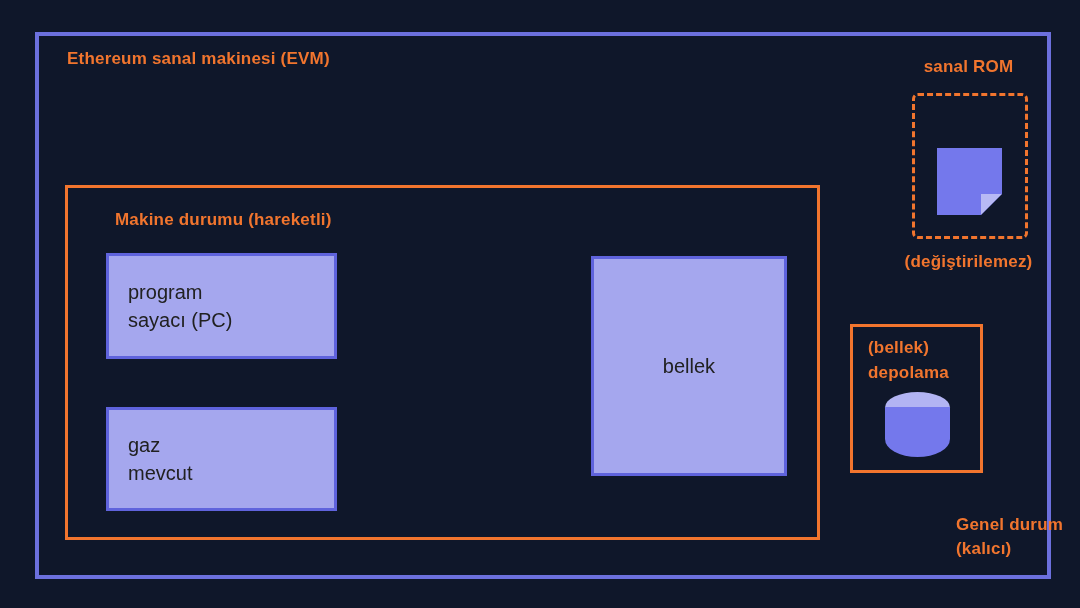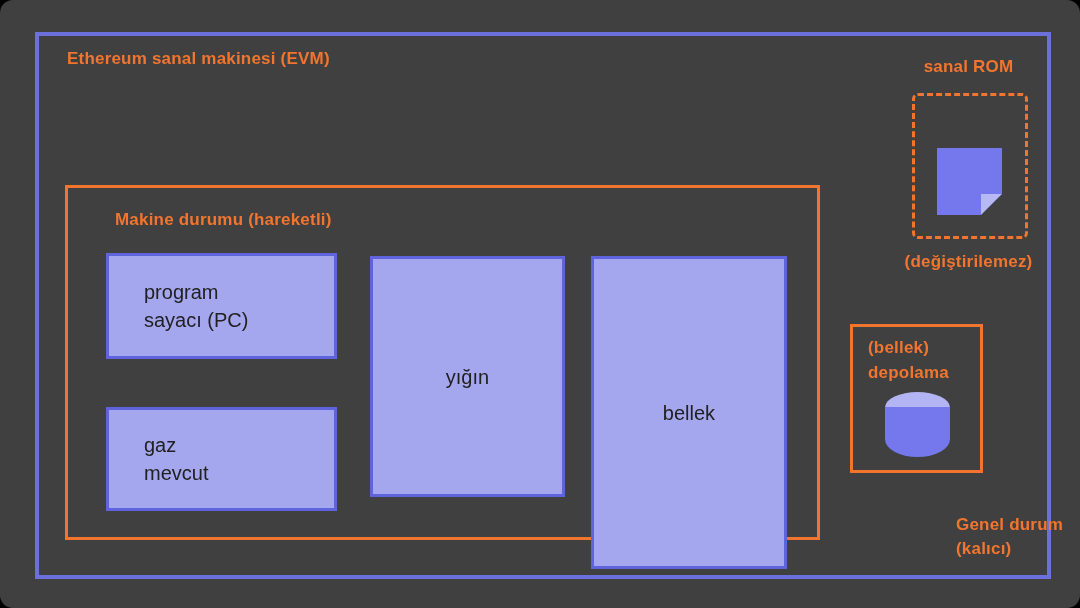--- a/index.html
+++ b/index.html
@@ -5,23 +5,22 @@
   html, body {
     margin: 0;
     padding: 0;
     background: #000000;
     font-family: "Liberation Sans", sans-serif;
   }
   .stage {
     position: relative;
     width: 1080px;
     height: 608px;
-    background: #404040;
+    background: #0f172a;
     overflow: hidden;
-    border-radius: 13px;
   }
   
   .evm-border {
     position: absolute;
     left: 35px; top: 32px;
     width: 1008px; height: 539px;
     border: 4px solid #6c70dd;
   }
   .orange-label {
     position: absolute;
@@ -47,26 +46,26 @@
     background: #a5a7ee;
     border: 3px solid #5f63dc;
     color: #212121;
     font-size: 20px;
     line-height: 28px;
     display: flex;
     align-items: center;
     box-sizing: border-box;
     white-space: pre-line;
   }
-  .pbox.left-text { justify-content: flex-start; padding-left: 35px; }
+  .pbox.left-text { justify-content: flex-start; padding-left: 19px; }
   .pbox.center-text { justify-content: center; text-align: center; }
   .pc-box     { left: 106px; top: 253px; width: 231px; height: 106px; }
   .gas-box    { left: 106px; top: 407px; width: 231px; height: 104px; }
   .stack-box  { left: 370px; top: 256px; width: 195px; height: 241px; }
-  .memory-box { left: 591px; top: 256px; width: 196px; height: 313px; }
+  .memory-box { left: 591px; top: 256px; width: 196px; height: 220px; }
   
   .rom-title  { left: 882px; top: 55px; width: 173px; text-align: center; }
   .rom-box {
     position: absolute;
     left: 912px; top: 93px;
     width: 110px; height: 140px;
     border: 3px dashed #f1752e;
     border-radius: 6px;
   }
   .evm-code-label { left: 912px; top: 112px; width: 116px; text-align: center; }
@@ -123,23 +122,20 @@
   <div class="pbox left-text pc-box">
     <span>program
 sayacı (PC)</span>
   </div>
 
   <div class="pbox left-text gas-box">
     <span>gaz
 mevcut</span>
   </div>
 
-  <div class="pbox center-text stack-box">
-    <span>yığın</span>
-  </div>
 
   <div class="pbox center-text memory-box">
     <span>bellek</span>
   </div>
 
   <div class="orange-label rom-title">sanal ROM</div>
 
   <div class="rom-box"></div>
 
 

